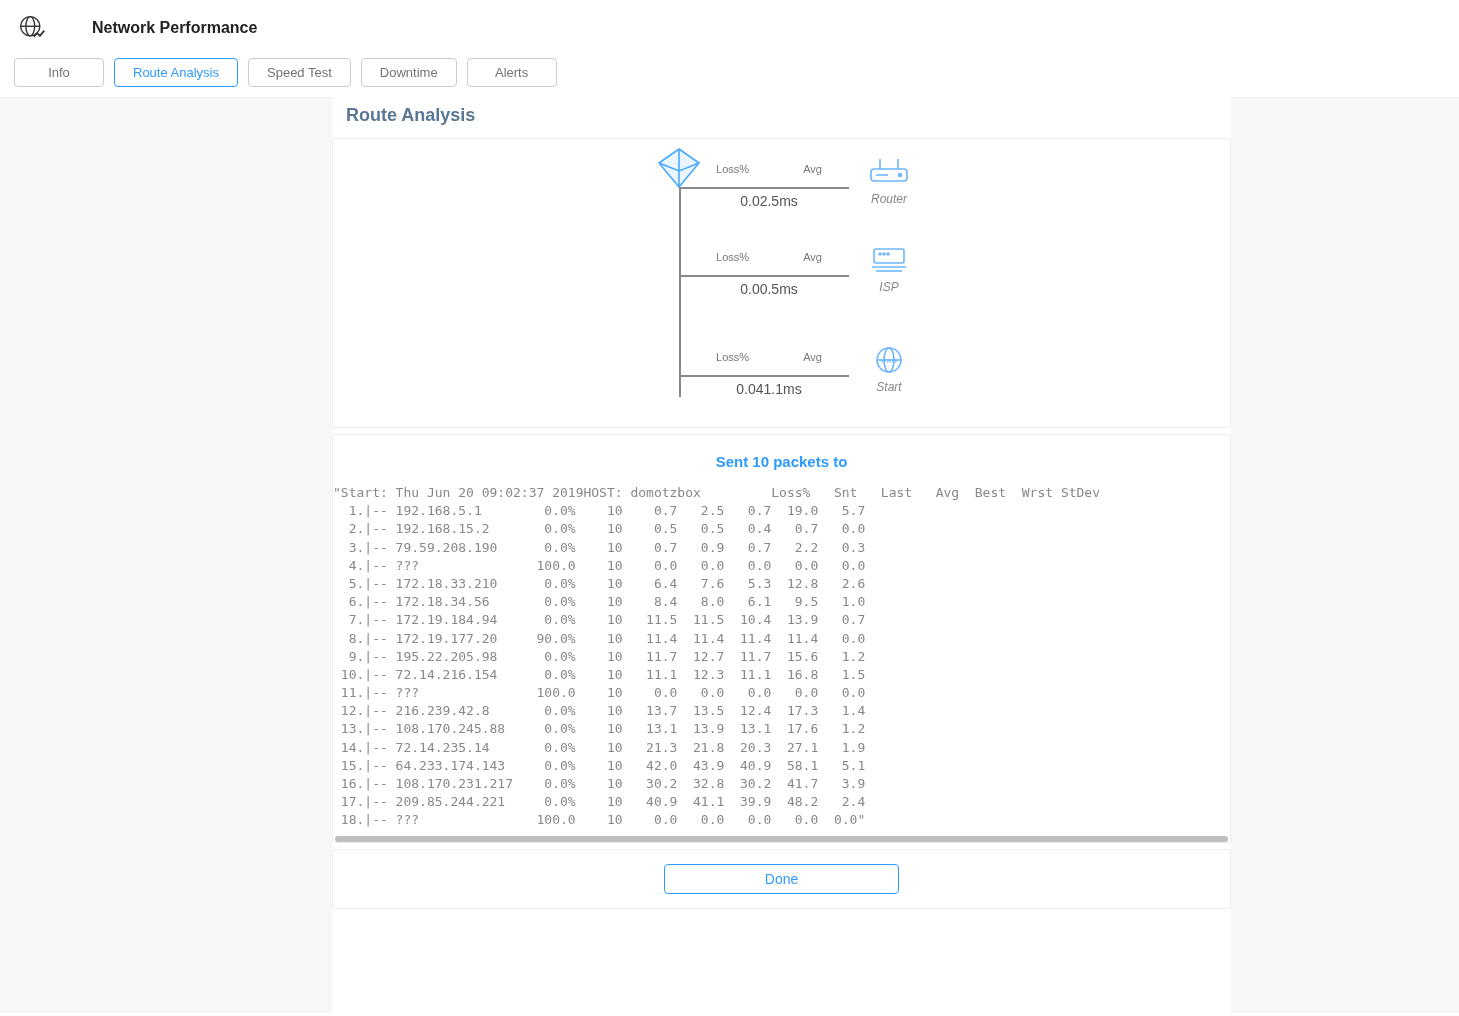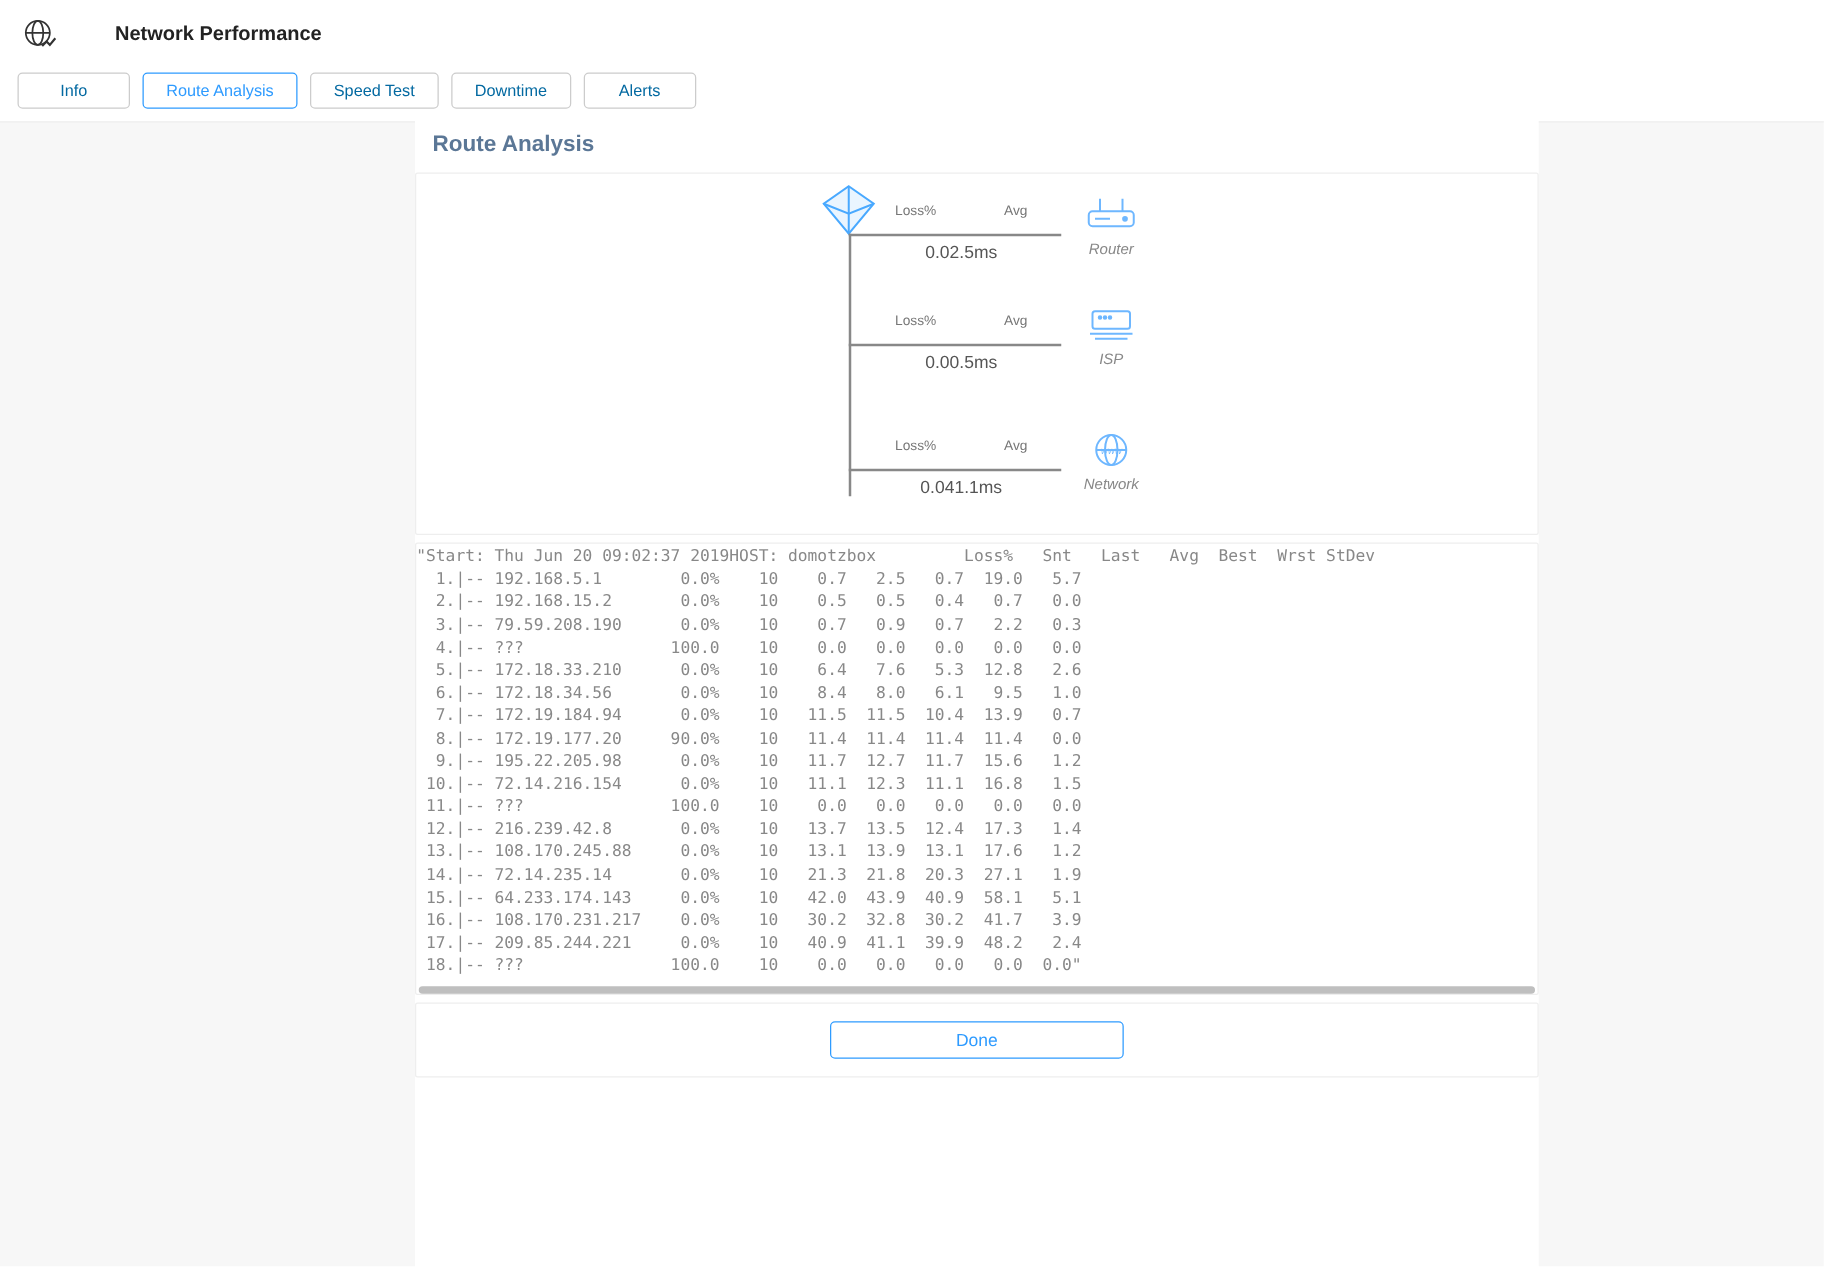--- a/index.html
+++ b/index.html
@@ -29,21 +29,21 @@
   .tabs {
     display: flex;
     gap: 10px;
     padding: 6px 14px 10px 14px;
   }
   .tab {
     border: 1px solid #ccc;
     border-radius: 4px;
     padding: 6px 18px;
     font-size: 13px;
-    color: #0369a1;
+    color: #737373;
     background: #fff;
     cursor: pointer;
     min-width: 90px;
     text-align: center;
   }
   .tab.active {
     border-color: #2e9bff;
     color: #2e9bff;
   }
   .page-body {
@@ -311,29 +311,30 @@
               </div>
               <div class="dest">
                 <span>
                   <svg viewBox="0 0 42 30" fill="none" stroke="currentColor" stroke-width="1.6">
                     <circle cx="21" cy="15" r="12"></circle>
                     <ellipse cx="21" cy="15" rx="5" ry="12"></ellipse>
                     <line x1="9" y1="15" x2="33" y2="15"></line>
                     <text x="21" y="18" font-size="6" text-anchor="middle" fill="currentColor" stroke="none">WWW</text>
                   </svg>
                 </span>
-                <div class="label">Network</div>
+                <div class="label">Start</div>
               </div>
             </div>
           </div>
 
         </div>
       </div>
 
       <div class="card trace-card">
+        <div class="sent-line">Sent 10 packets to</div>
         <pre class="trace-pre" id="trace-pre">"Start: Thu Jun 20 09:02:37 2019HOST: domotzbox         Loss%   Snt   Last   Avg  Best  Wrst StDev
   1.|-- 192.168.5.1        0.0%    10    0.7   2.5   0.7  19.0   5.7
   2.|-- 192.168.15.2       0.0%    10    0.5   0.5   0.4   0.7   0.0
   3.|-- 79.59.208.190      0.0%    10    0.7   0.9   0.7   2.2   0.3
   4.|-- ???               100.0    10    0.0   0.0   0.0   0.0   0.0
   5.|-- 172.18.33.210      0.0%    10    6.4   7.6   5.3  12.8   2.6
   6.|-- 172.18.34.56       0.0%    10    8.4   8.0   6.1   9.5   1.0
   7.|-- 172.19.184.94      0.0%    10   11.5  11.5  10.4  13.9   0.7
   8.|-- 172.19.177.20     90.0%    10   11.4  11.4  11.4  11.4   0.0
   9.|-- 195.22.205.98      0.0%    10   11.7  12.7  11.7  15.6   1.2

